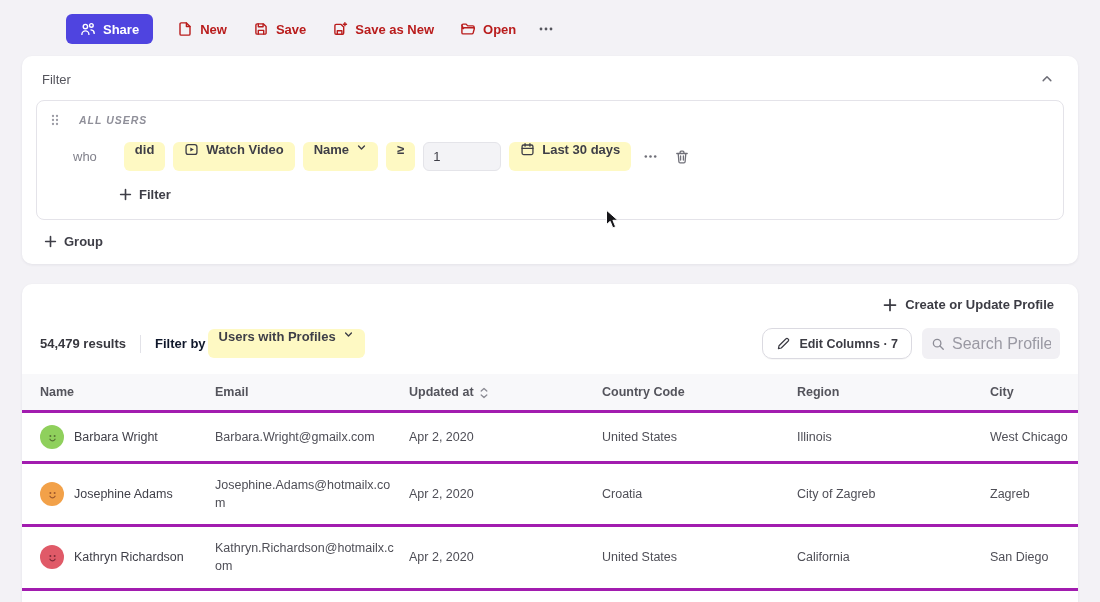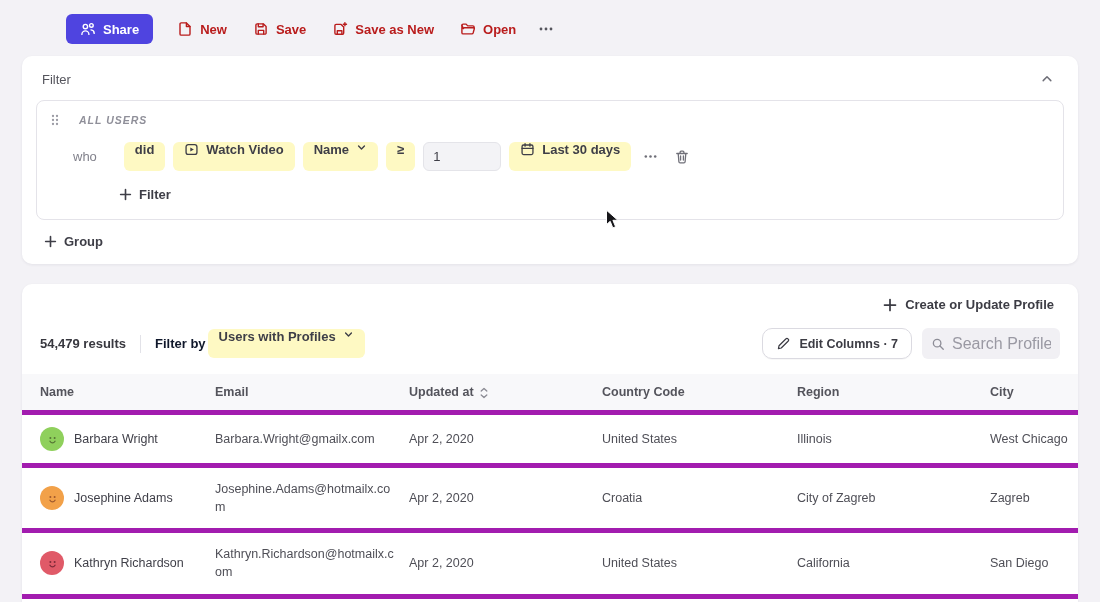--- a/index.html
+++ b/index.html
@@ -101,21 +101,21 @@
 
   table { border-collapse:collapse; table-layout:fixed; width:1118px; }
   th {
     background:#f8f8fa; text-align:left; font-size:12.5px; font-weight:600;
     color:#54545c; padding:11px 14px 11px 0; white-space:nowrap;
   }
   th:first-child, td:first-child { padding-left:18px; }
   .th-inner { display:inline-flex; align-items:flex-end; gap:5px; }
   td {
     padding:12px 14px 12px 0; font-size:12.5px; color:#4f4f57;
-    border-top:5px solid #a21caf; vertical-align:middle; height:48px;
+    border-top:3px solid #a21caf; vertical-align:middle; height:48px;
   }
   .name-cell { display:flex; align-items:center; gap:10px; font-weight:400; color:#3f3f48; }
   .email-cell { word-break:break-all; line-height:1.45; }
   .avatar {
     width:24px; height:24px; border-radius:50%; flex:none;
     display:flex; align-items:center; justify-content:center;
   }
   .sort-ic { color:#8b8b94; }
 
   

